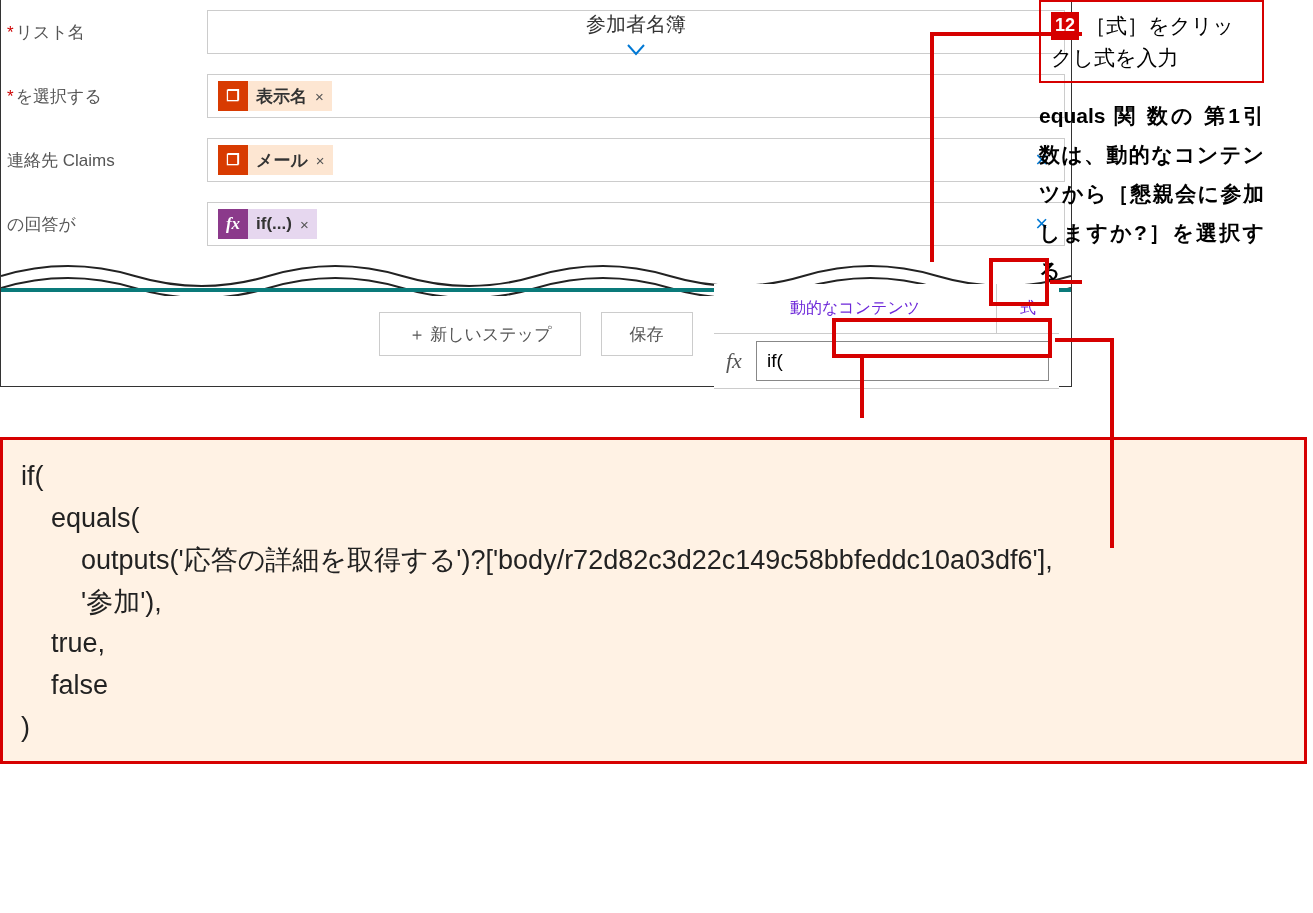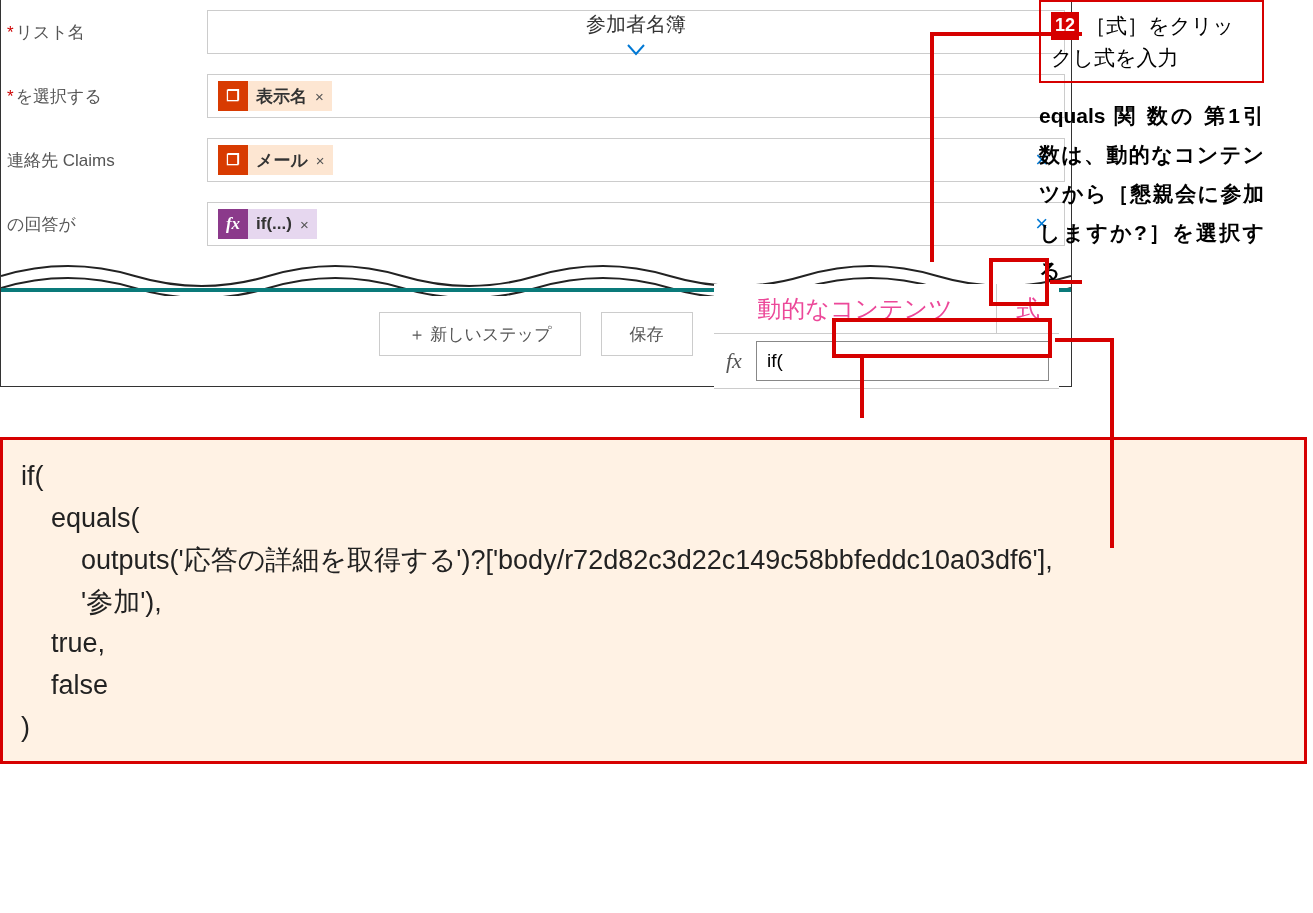--- a/index.html
+++ b/index.html
@@ -108,22 +108,22 @@
     .fx-tabs {
       display: flex;
       border-bottom: 1px solid #ccc;
       height: 50px;
       align-items: stretch;
     }
     .fx-tab {
       display: flex;
       align-items: center;
       justify-content: center;
-      font-size: 24px;
-      color: #ec4899;
+      font-size: 16px;
+      color: #6d28d9;
       padding: 0 14px;
     }
     .fx-tab-dynamic { flex: 1; border-right: 1px solid #ccc; }
     .fx-tab-expr { width: 62px; }
     .fx-input-row {
       display: flex;
       align-items: center;
       height: 55px;
       border-bottom: 1px solid #ccc;
       padding-left: 12px;

